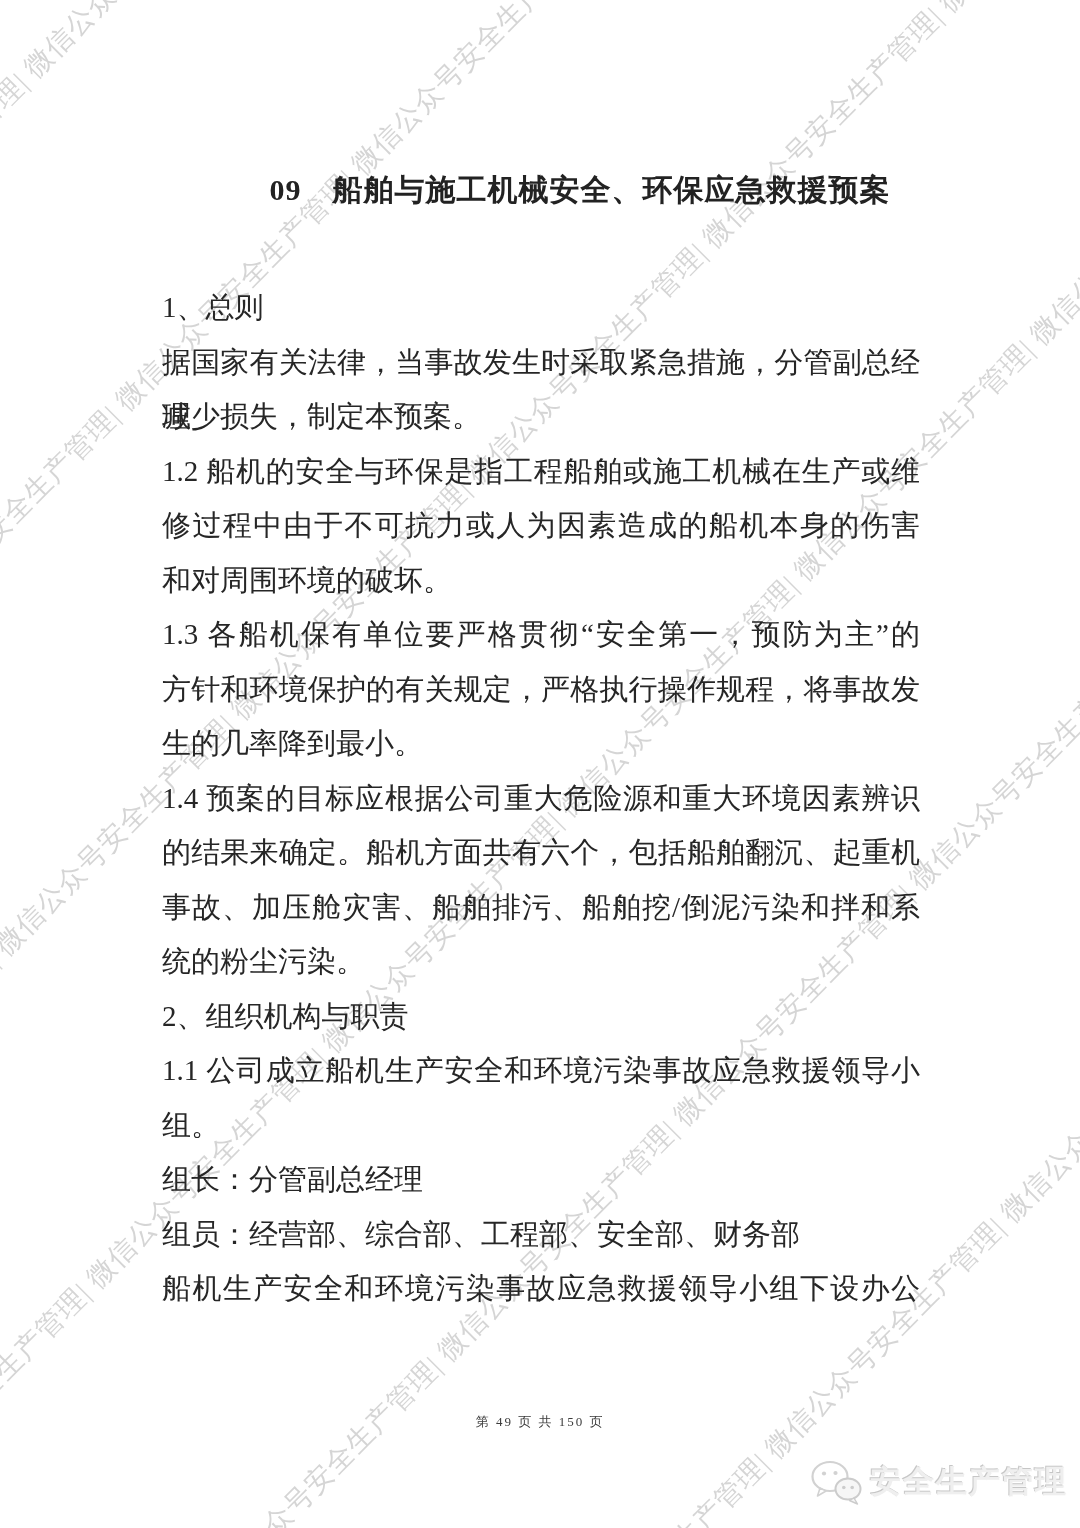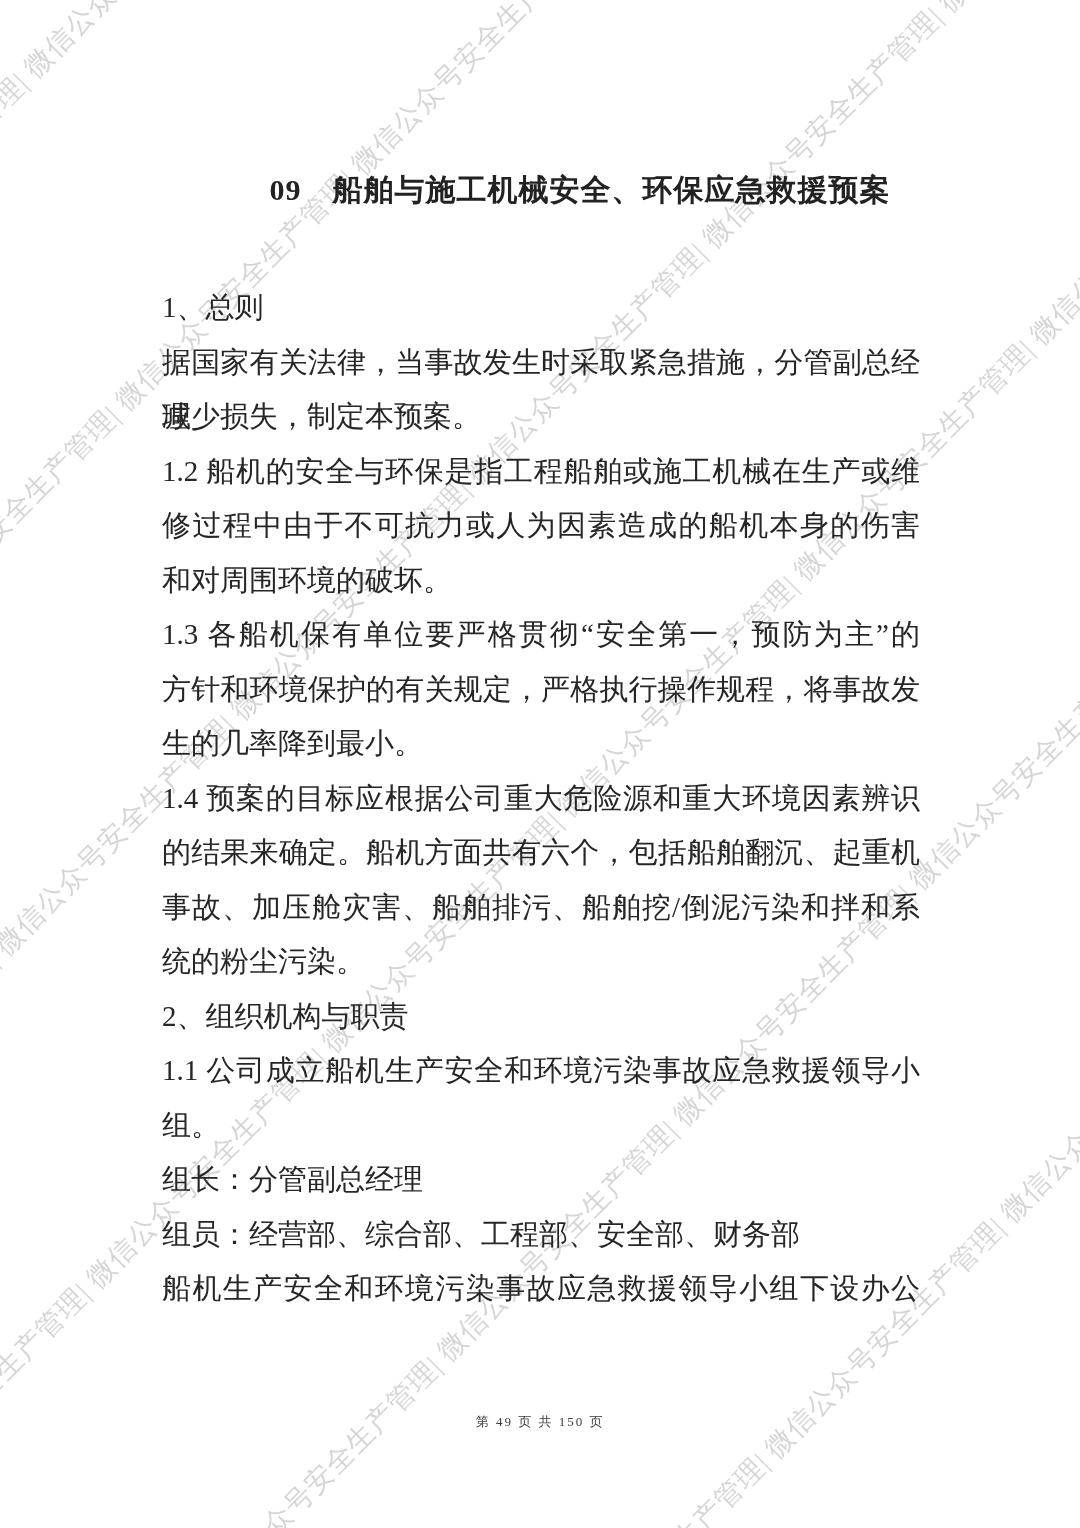--- a/index.html
+++ b/index.html
@@ -162,14 +162,31 @@
       <div class="doc-line">组。</div>
       <div class="doc-line">组长：分管副总经理</div>
       <div class="doc-line">组员：经营部、综合部、工程部、安全部、财务部</div>
       <div class="doc-line just">船机生产安全和环境污染事故应急救援领导小组下设办公</div>
     </div>
 
   <div class="page-footer">
     <span class="page-number">第 49 页 共 150 页</span>
   </div>
 
+  <div class="brand-badge">
+    <span class="wechat-icon-box">
+      <svg viewBox="0 0 52 46" width="52" height="46" xmlns="http://www.w3.org/2000/svg">
+
+        <ellipse cx="20" cy="17.5" rx="17.5" ry="14.5" fill="#ffffff" stroke="#d2d2d2" stroke-width="2.2"></ellipse>
+        <path d="M10 29 L7.5 37 L16 32 Z" fill="#ffffff" stroke="#d2d2d2" stroke-width="1.6" stroke-linejoin="round"></path>
+        <circle cx="14" cy="14.5" r="2.1" fill="#d2d2d2"></circle>
+        <circle cx="25.5" cy="14" r="2.1" fill="#d2d2d2"></circle>
+
+        <ellipse cx="38" cy="30" rx="12.5" ry="10.5" fill="#f6f6f6" stroke="#cccccc" stroke-width="2"></ellipse>
+        <path d="M44 39 L47.5 45 L39.5 41.5 Z" fill="#f6f6f6" stroke="#cccccc" stroke-width="1.4" stroke-linejoin="round"></path>
+        <circle cx="33.8" cy="28.5" r="1.8" fill="#cccccc"></circle>
+        <circle cx="42.2" cy="28.5" r="1.8" fill="#cccccc"></circle>
+      </svg>
+    </span>
+    <span class="brand-name">安全生产管理</span>
+  </div>
 
 </div>
 
 </body></html>

